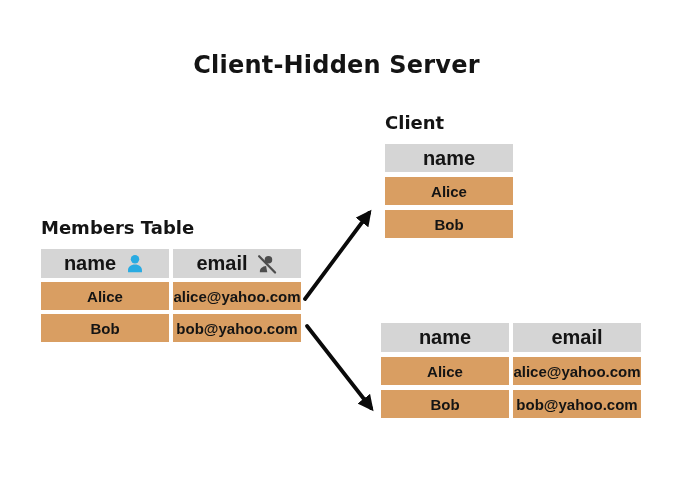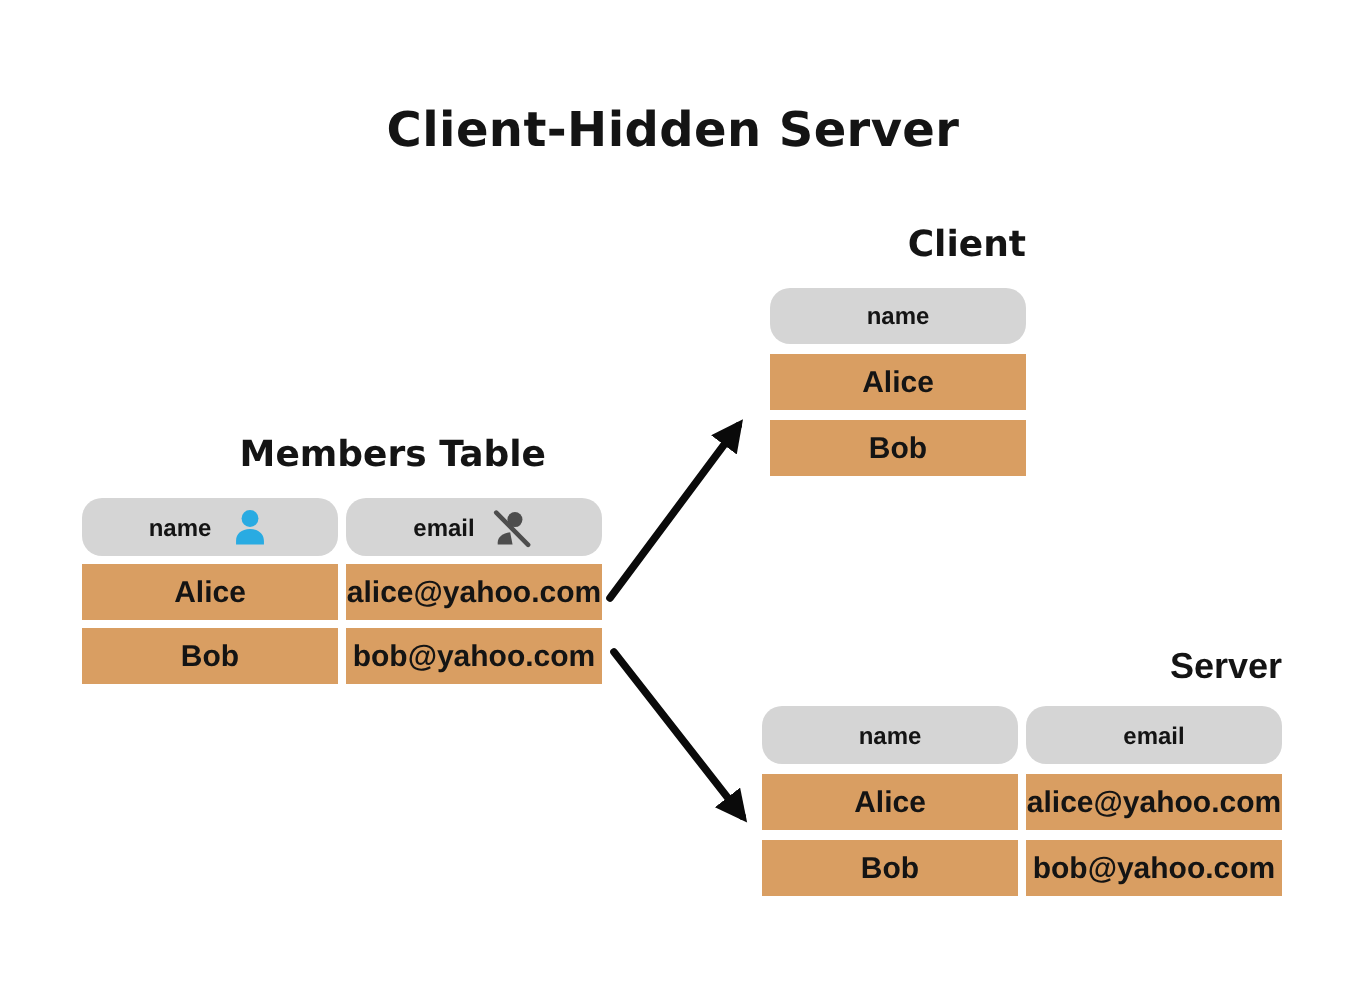--- a/index.html
+++ b/index.html
@@ -20,21 +20,21 @@
     text-align: center;
     font-family: "DejaVu Sans", sans-serif;
     font-weight: 700;
     font-size: 24px;
     letter-spacing: 0.2px;
     color: var(--text, #141414);
   }
 
   .group { position: absolute; }
   .group-title {
-    text-align: right;
+    text-align: left;
     font-family: "DejaVu Sans", sans-serif;
     font-weight: 700;
     font-size: 18px;
     margin-bottom: 11px;
     color: var(--text, #141414);
   }
   .group-title.arial { font-family: "Liberation Sans", sans-serif; margin-bottom: 9px; }
 
   .tbl { display: grid; column-gap: 4px; row-gap: 4px; }
   .tbl.two-col { grid-template-columns: 128px 128px; }
@@ -45,23 +45,22 @@
   .cell {
     display: flex;
     align-items: center;
     justify-content: center;
     text-align: center;
     font-weight: 700;
   }
   .cell.hdr {
     height: 29px;
     background: var(--header-bg, #d5d5d5);
-    font-size: 12px;
+    font-size: 20px;
     gap: 8px;
-    border-radius: 10px;
   }
   .cell.data {
     height: 28px;
     background: var(--cell-bg, #d99e62);
     font-size: 15px;
   }
   .tbl.client .cell.hdr { height: 28px; }
 
   .icon { display: inline-flex; align-items: center; }
   .icon svg { display: block; }
@@ -118,21 +117,20 @@
     <div class="tbl one-col client">
       <div class="cell hdr">
         <span>name</span>
       </div>
       <div class="cell data">Alice</div>
       <div class="cell data">Bob</div>
     </div>
   </div>
 
   <div class="group" style="left:381px; top:323px; width:260px;">
-    <div class="group-title arial">Server</div>
     <div class="tbl two-col server">
       <div class="cell hdr">
         <span>name</span>
       </div>
       <div class="cell hdr">
         <span>email</span>
       </div>
       <div class="cell data">Alice</div>
       <div class="cell data">alice@yahoo.com</div>
       <div class="cell data">Bob</div>

